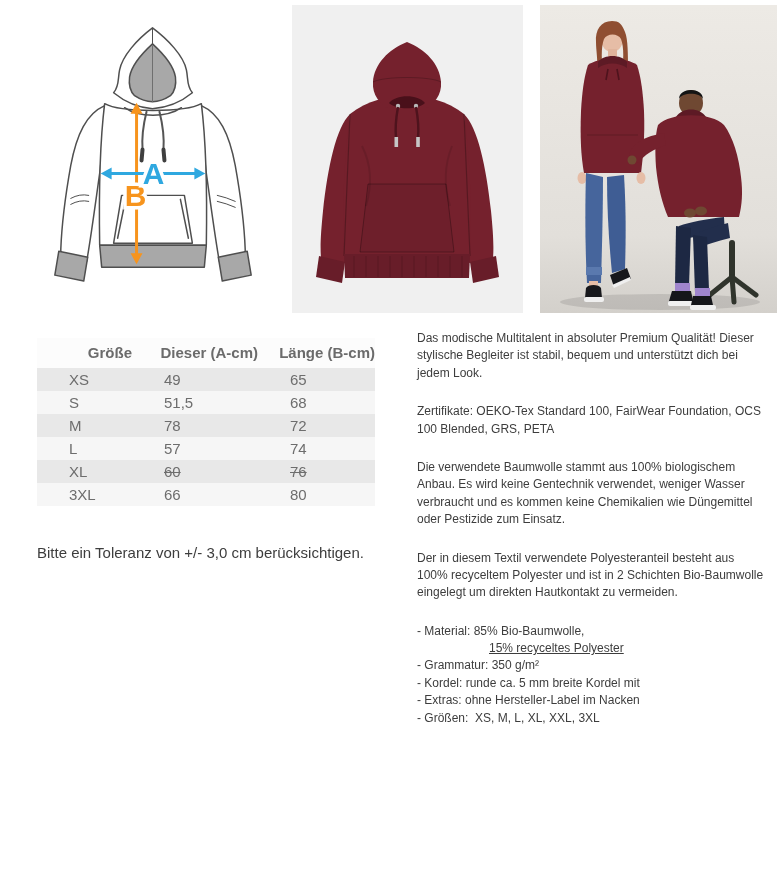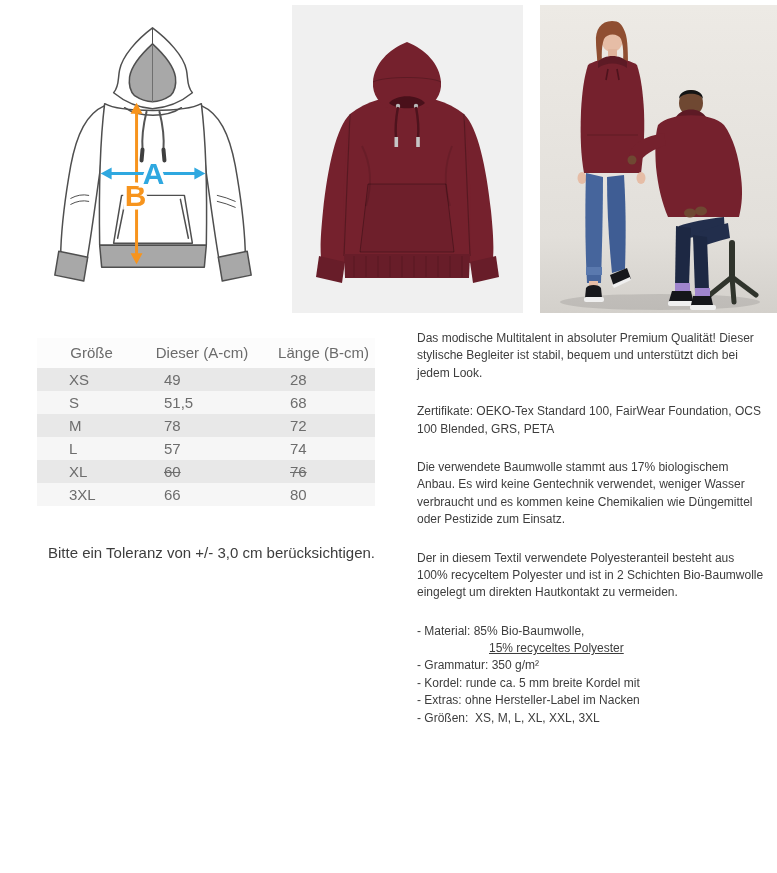--- a/index.html
+++ b/index.html
@@ -9,27 +9,27 @@
   
   .panel{position:absolute;top:5px;height:308px;overflow:hidden;}
   #panel-diagram{left:20px;top:6px;width:266px;height:304px;background:#fff;}
   #panel-product{left:292px;width:231px;background:#f0f0f0;}
   #panel-models{left:540px;width:237px;}
   .panel svg{display:block;width:100%;height:100%;}
 
   
   .left-col{position:absolute;left:37px;top:338px;width:338px;}
   table{width:100%;border-collapse:collapse;font-size:15px;color:#6d6d6d;table-layout:fixed;}
-  thead th{font-weight:400;text-align:center;background:#fcfcfc;color:#6b6b6b;padding:6px 0 7px 14px;}
+  thead th{font-weight:700;text-align:right;background:#fcfcfc;color:#6b6b6b;padding:6px 0 7px 14px;}
   tbody td{padding:3px 0 3px 32px;}
   tbody tr:nth-child(odd){background:#e8e8e8;}
   tbody tr:nth-child(even){background:#f6f6f6;}
   col.c1{width:95px;}col.c2{width:126px;}col.c3{width:117px;}
   td.struck{text-decoration:line-through;}
-  .note{margin-top:38px;font-size:15px;color:#3d3d3d;text-align:right;}
+  .note{margin-top:38px;font-size:15px;color:#3d3d3d;}
 
   
   .right-col{position:absolute;left:417px;top:330px;width:348px;font-size:12px;line-height:1.45;color:#3d3d3d;}
   .right-col p{margin:0 0 21px 0;}
   .spec-line{white-space:pre-wrap;}
   .spec-line.indent{padding-left:72px;text-decoration:underline;}
 </style>
 </head>
 <body>
 
@@ -201,21 +201,21 @@
         <tr>
           <th>Größe</th>
           <th>Dieser (A-cm)</th>
           <th>Länge (B-cm)</th>
         </tr>
       </thead>
       <tbody>
           <tr>
             <td>XS</td>
             <td>49</td>
-            <td>28</td>
+            <td>65</td>
           </tr>
           <tr>
             <td>S</td>
             <td>51,5</td>
             <td>68</td>
           </tr>
           <tr>
             <td>M</td>
             <td>78</td>
             <td>72</td>
@@ -237,21 +237,21 @@
           </tr>
         </tbody>
     </table>
     <div class="note">Bitte ein Toleranz von +/- 3,0 cm berücksichtigen.</div>
   </div>
 
   <div class="right-col">
     <div>
         <p>Das modische Multitalent in absoluter Premium Qualität! Dieser stylische Begleiter ist stabil, bequem und unterstützt dich bei jedem Look.</p>
         <p>Zertifikate: OEKO-Tex Standard 100, FairWear Foundation, OCS 100 Blended, GRS, PETA</p>
-        <p>Die verwendete Baumwolle stammt aus 17% biologischem Anbau. Es wird keine Gentechnik verwendet, weniger Wasser verbraucht und es kommen keine Chemikalien wie Düngemittel oder Pestizide zum Einsatz.</p>
+        <p>Die verwendete Baumwolle stammt aus 100% biologischem Anbau. Es wird keine Gentechnik verwendet, weniger Wasser verbraucht und es kommen keine Chemikalien wie Düngemittel oder Pestizide zum Einsatz.</p>
         <p>Der in diesem Textil verwendete Polyesteranteil besteht aus 100% recyceltem Polyester und ist in 2 Schichten Bio-Baumwolle eingelegt um direkten Hautkontakt zu vermeiden.</p>
       </div>
     <div>
         <div class="spec-line">- Material: 85% Bio-Baumwolle,</div>
         <div class="spec-line indent">15% recyceltes Polyester</div>
         <div class="spec-line">- Grammatur: 350 g/m²</div>
         <div class="spec-line">- Kordel: runde ca. 5 mm breite Kordel mit</div>
         <div class="spec-line">- Extras: ohne Hersteller-Label im Nacken</div>
         <div class="spec-line">- Größen:  XS, M, L, XL, XXL, 3XL</div>
       </div>

